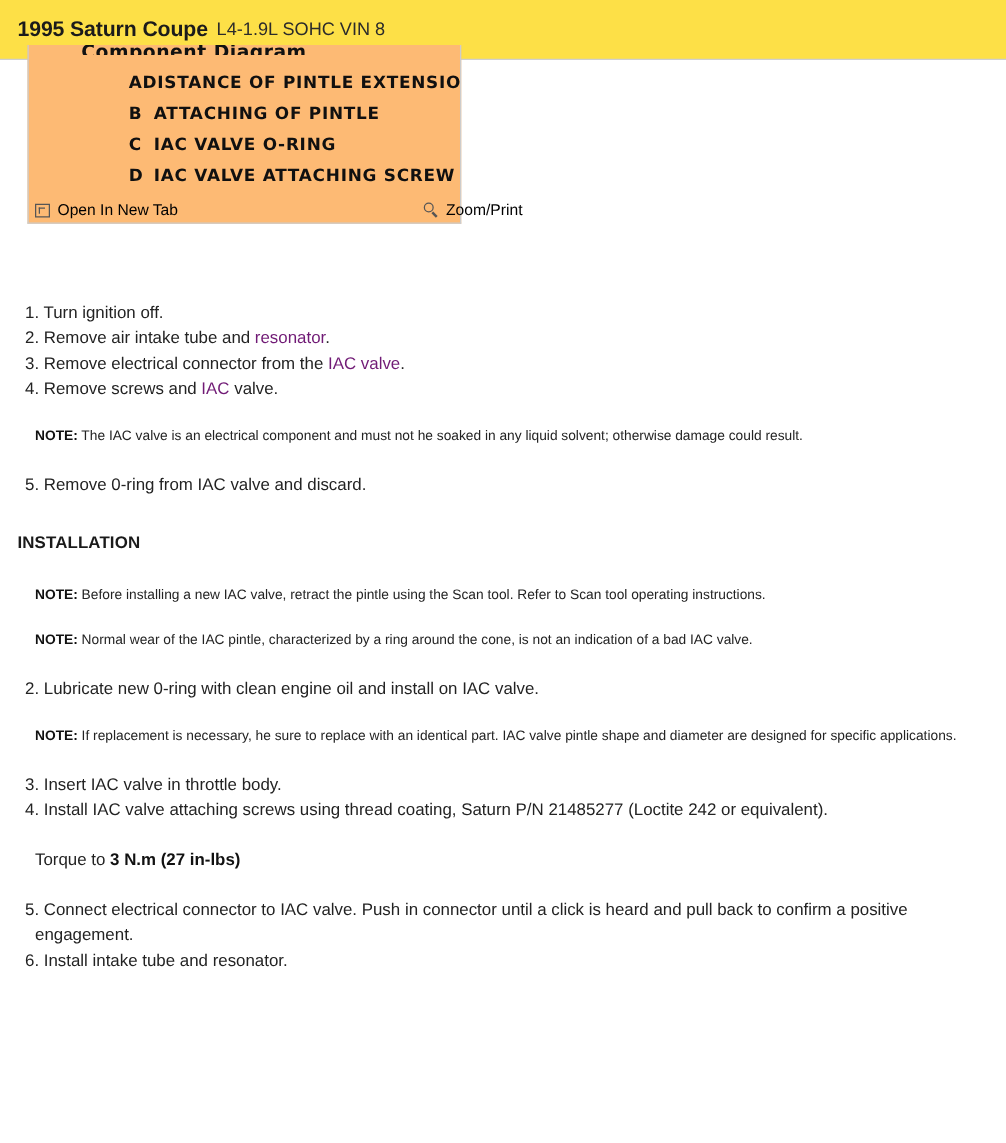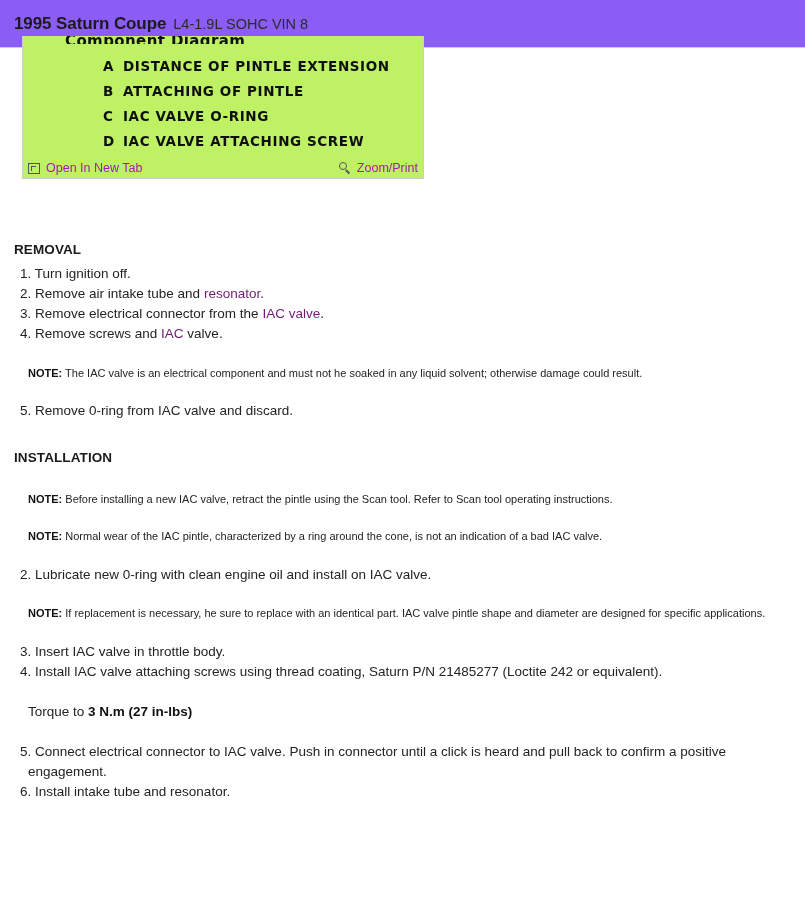--- a/index.html
+++ b/index.html
@@ -12,21 +12,21 @@
     height: 914px;
     font-family: "Liberation Sans", sans-serif;
     color: #222222;
     position: relative;
     overflow: hidden;
   }
 
   
   .header {
     height: 48px;
-    background: #8b5cf6;
+    background: #fde047;
     border-bottom: 1px solid #cfcfcf;
     display: flex;
     align-items: center;
     padding: 0 14px;
     box-sizing: border-box;
   }
   .header .veh-title {
     font-size: 17px;
     font-weight: bold;
     color: #1b1b1b;
@@ -36,25 +36,25 @@
     font-size: 14.5px;
     color: #2b2b2b;
     margin-left: 7px;
   }
 
   
   .figure-panel {
     position: absolute;
     left: 22px;
     top: 36px;
-    width: 402px;
+    width: 347px;
     height: 143px;
     border: 1px solid #cccccc;
     border-top: none;
-    background: #bef264;
+    background: #fdba74;
     box-sizing: border-box;
     overflow: hidden;
   }
   .fig-caption-cut {
     position: absolute;
     left: 42px;
     top: -4px;
     font-size: 15px;
     font-weight: bold;
     color: #111;
@@ -98,21 +98,21 @@
     box-sizing: border-box;
     display: flex;
     justify-content: space-between;
     align-items: center;
     padding: 0 6px 0 6px;
     font-size: 12.5px;
   }
   .fig-link {
     display: flex;
     align-items: center;
-    color: #a21caf;
+    color: #000000;
     cursor: pointer;
     text-decoration: none;
     font-size: 12.5px;
   }
   .fig-link .lbl { margin-left: 6px; }
   .icon-sq {
     width: 12px; height: 11px;
     border: 1.4px solid #555;
     position: relative;
     display: inline-block;
@@ -235,21 +235,20 @@
     <span class="lbl">Open In New Tab</span>
   </span>
   <span class="fig-link">
     <span class="icon-mag"></span>
     <span class="lbl">Zoom/Print</span>
   </span>
 </div>
 
 <div class="content">
 
-  <div class="sec-head">REMOVAL</div>
 
   <div class="step">
     <span>1.</span>
     <span>Turn ignition off.</span>
   </div>
   <div class="step">
     <span>2.</span>
     <span>Remove air intake tube and </span><a class="xref">resonator</a><span>.</span>
   </div>
   <div class="step">

